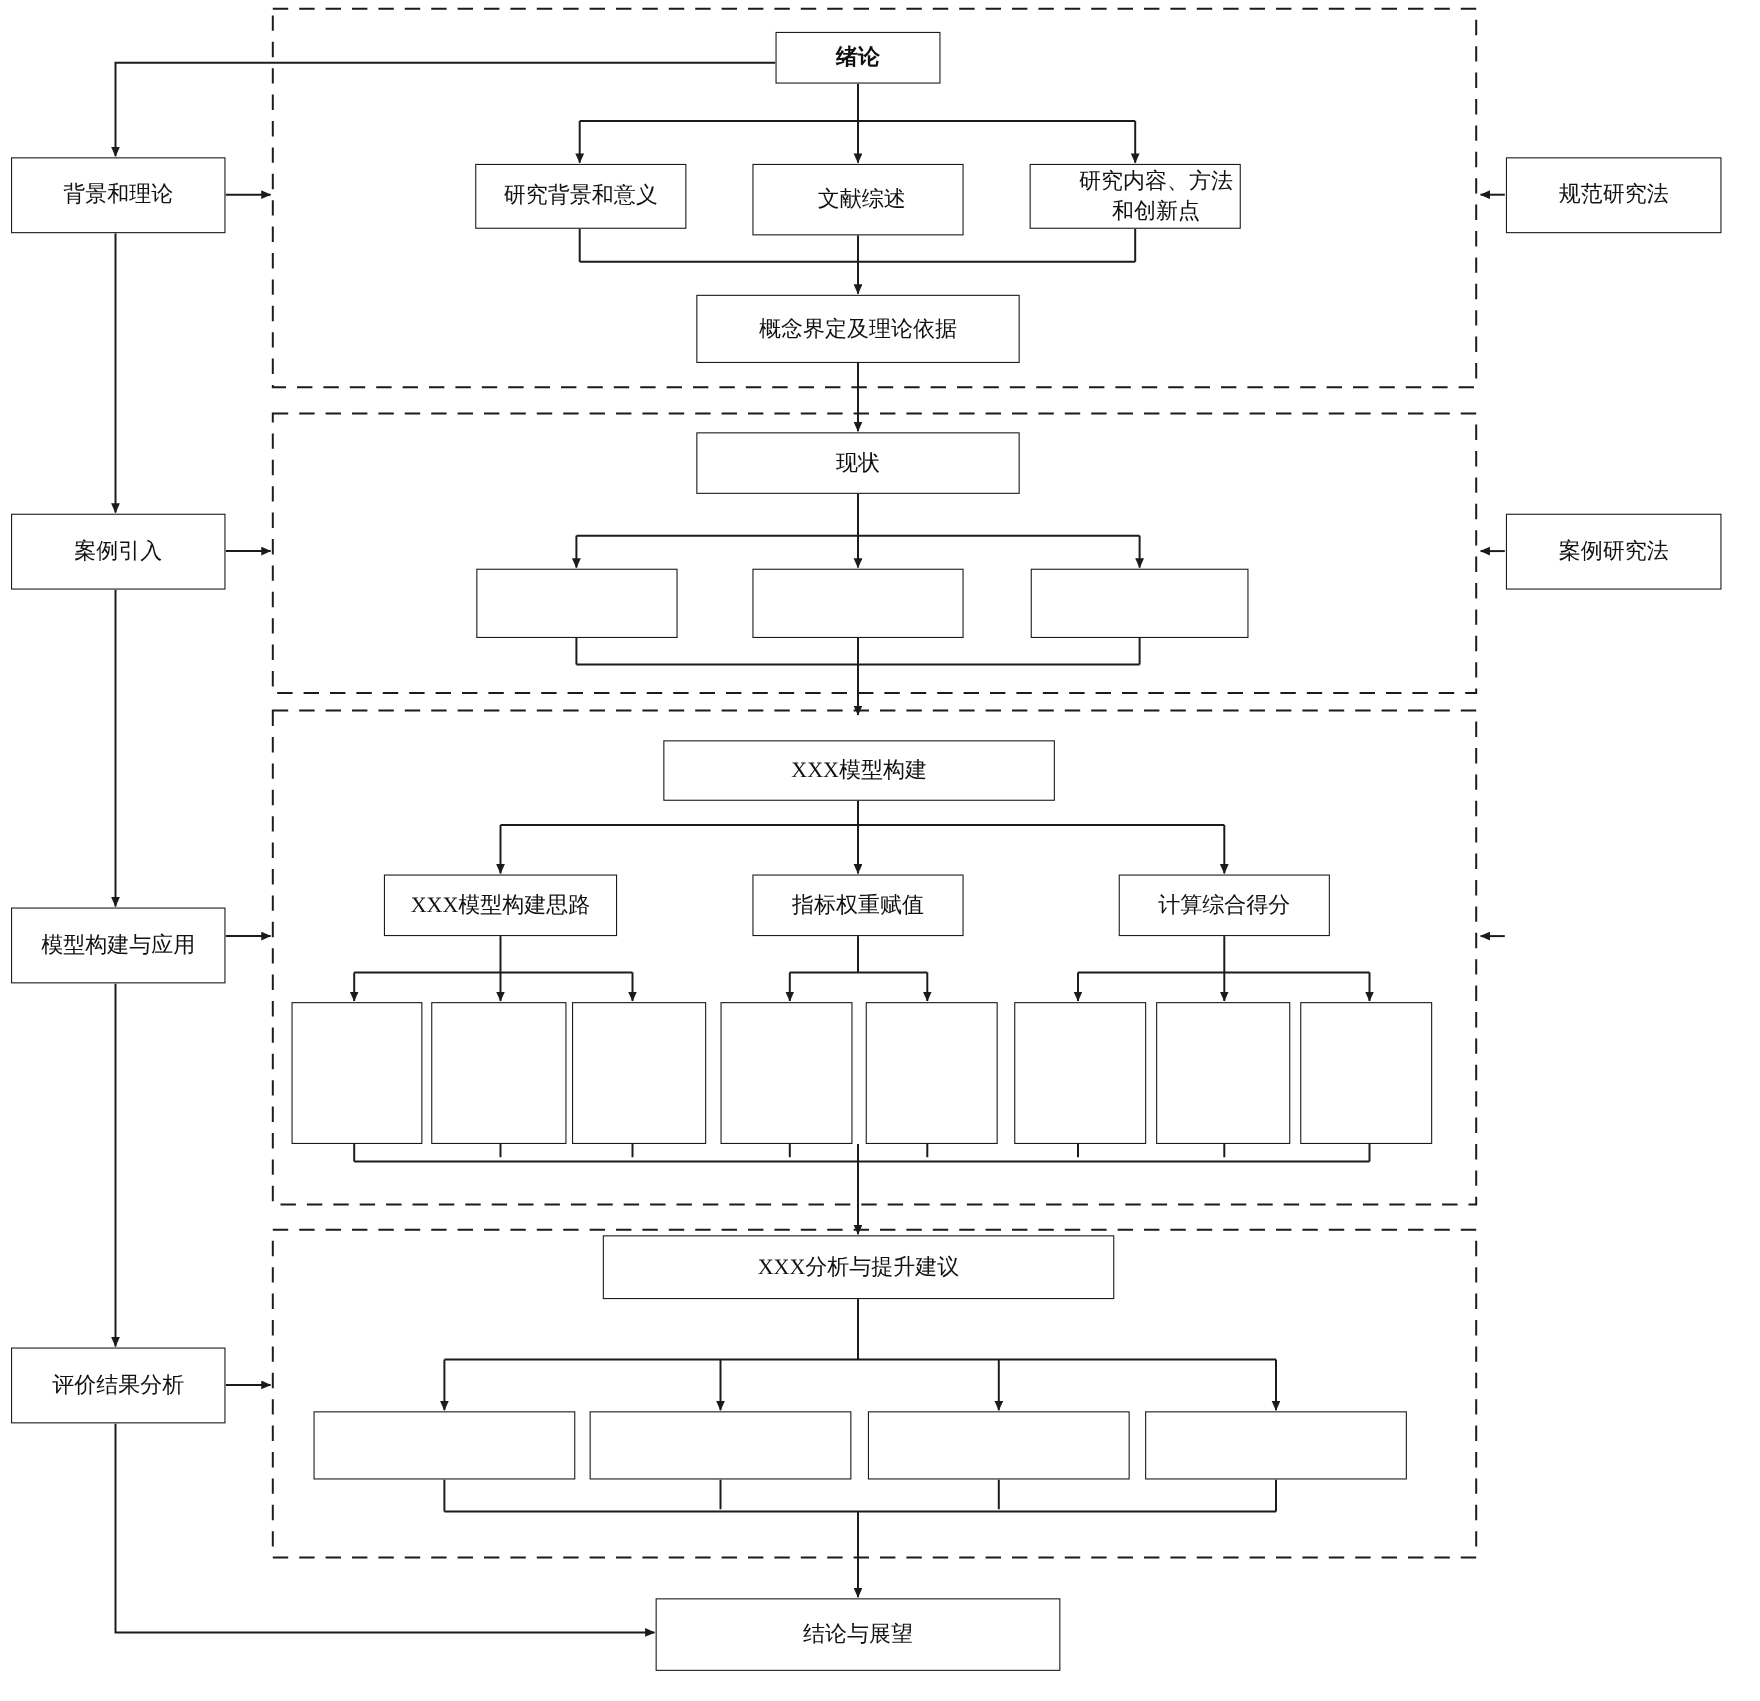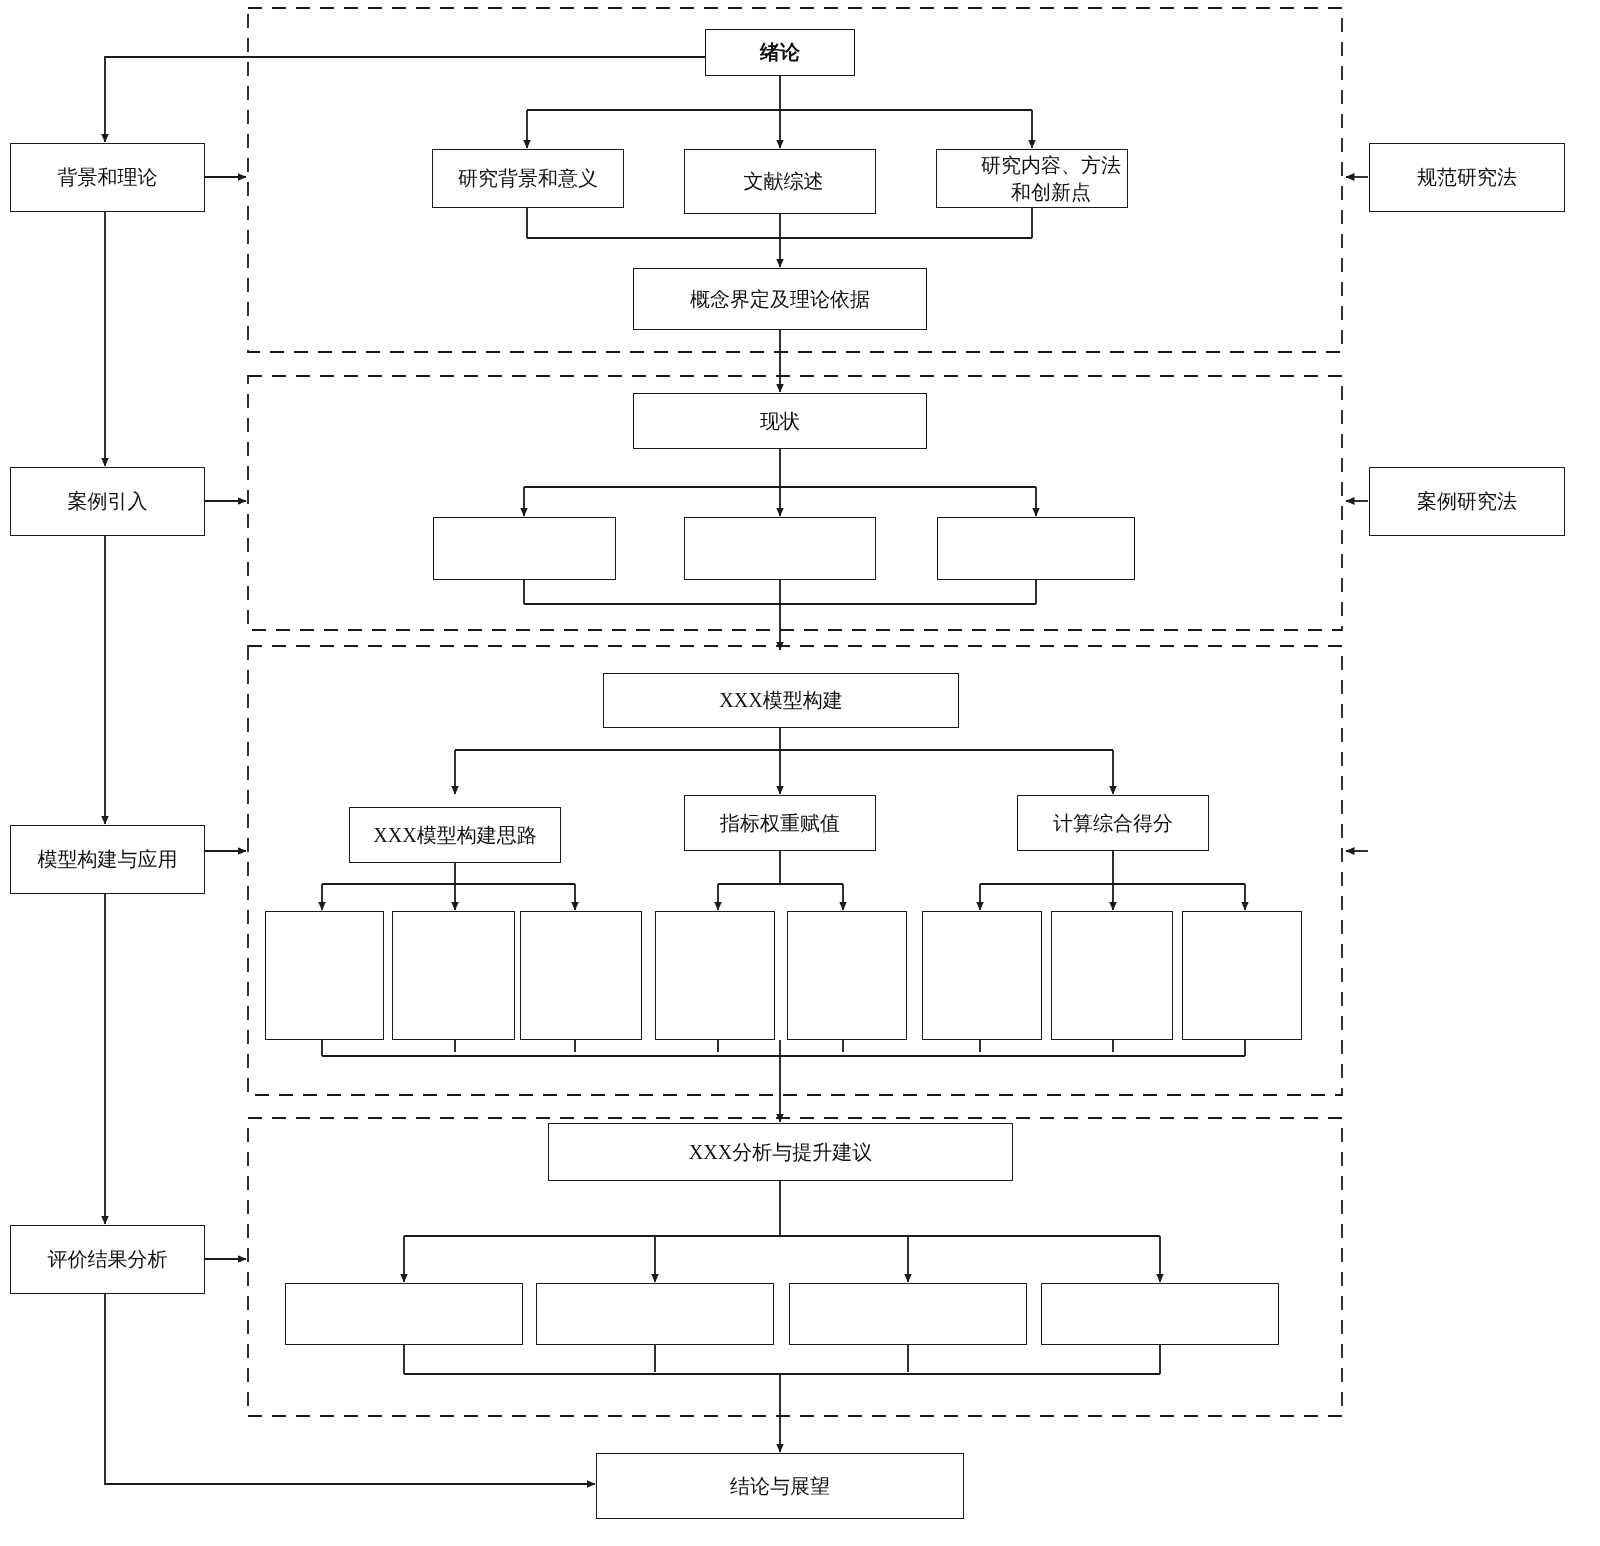--- a/index.html
+++ b/index.html
@@ -161,21 +161,21 @@
     <span></span>
   </div>
   <div class="node empty" style="left:937px;top:517px;width:198px;height:63px;">
     <span></span>
   </div>
 
   <div class="node" style="left:603px;top:651px;width:356px;height:55px;margin-top:22px;">
     <span>XXX模型构建</span>
   </div>
 
-  <div class="node" style="left:349px;top:795px;width:212px;height:56px;margin-top:12px;">
+  <div class="node" style="left:349px;top:795px;width:212px;height:56px;">
     <span>XXX模型构建思路</span>
   </div>
   <div class="node" style="left:684px;top:795px;width:192px;height:56px;align-items:center;">
     <span>指标权重赋值</span>
   </div>
   <div class="node" style="left:1017px;top:795px;width:192px;height:56px;">
     <span>计算综合得分</span>
   </div>
 
   <div class="node empty" style="left:265px;top:911px;width:119px;height:129px;">

